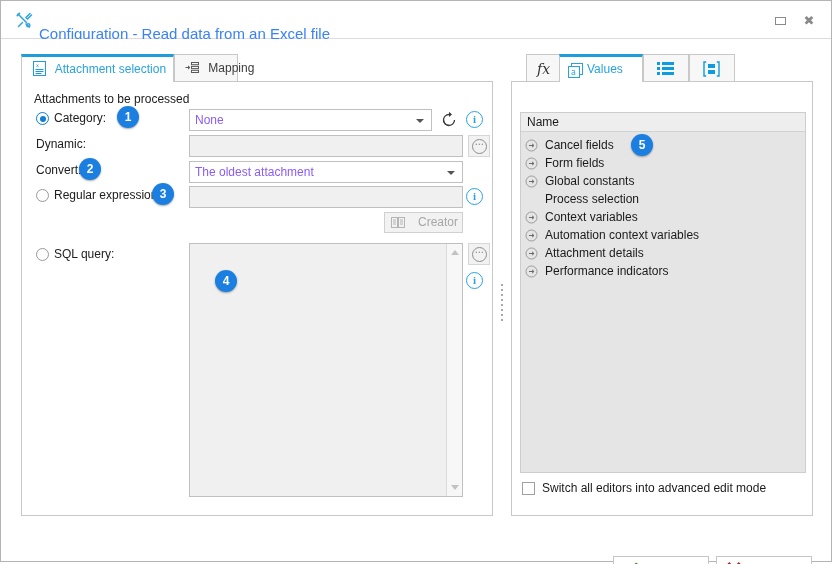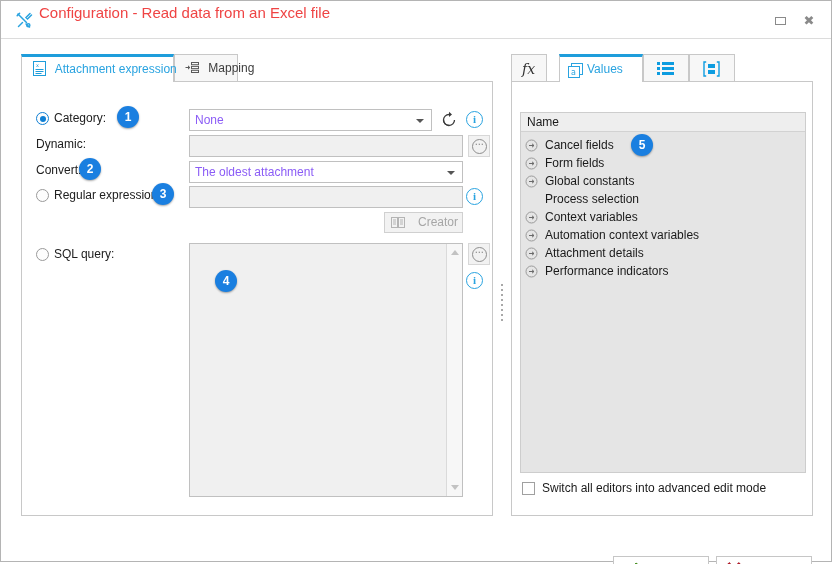--- a/index.html
+++ b/index.html
@@ -27,23 +27,23 @@
     width: 100%; height: 38px;
     background: #ffffff;
     border-bottom: 1px solid #dcdcdc;
     box-sizing: border-box;
   }
   .title-icon {
     position: absolute; left: 14px; top: 10px;
     width: 18px; height: 18px;
   }
   .title-text {
-    position: absolute; left: 38px; top: 3px;
+    position: absolute; left: 38px; top: 24px;
     font-size: 15px;
-    color: #ef4444;
+    color: #3b82f6;
     white-space: nowrap;
   }
   .win-btn {
     position: absolute; top: 12px;
     width: 16px; height: 16px;
     cursor: default;
   }
   .win-max { right: 42px; }
   .win-close { right: 14px; }
   .win-max-box {
@@ -256,21 +256,21 @@
     border-bottom: none;
     cursor: default;
     text-align: center;
   }
   .rtab.active {
     background: #ffffff;
     border-top: 3px solid #1e9ddb;
     color: #29a3e0;
     z-index: 3;
   }
-  .rtab-1 { left: 0;   width: 36px; }
+  .rtab-1 { left: 15px;   width: 36px; }
   .rtab-2 { left: 48px; width: 84px; }
   .rtab-3 { left: 132px; width: 46px; }
   .rtab-4 { left: 178px; width: 46px; }
   .rtab-label {
     position: absolute; left: 27px; top: 5px;
     color: #29a3e0;
   }
   .rpanel-content {
     position: absolute; left: 0; top: 27px;
     width: 302px; height: 435px;
@@ -394,40 +394,41 @@
             <svg width="15" height="15" viewBox="0 0 15 15">
               <rect x="1.5" y="0.5" width="12" height="14" fill="#ffffff" stroke="#1e9ddb" stroke-width="1"></rect>
               <text x="4" y="6" font-size="5" fill="#1e9ddb" font-family="DejaVu Sans, sans-serif">x</text>
               <g stroke="#1e9ddb" stroke-width="1">
                 <path d="M3.5 8.5 H11.5"></path>
                   <path d="M3.5 10.5 H11.5"></path>
                   <path d="M3.5 12.5 H9.5"></path>
               </g>
             </svg>
           </span>
-          <span>Attachment expression</span>
+          <span>Attachment selection</span>
         </div>
         <div class="tab tab-b">
           <span class="tab-ico">
             <svg width="15" height="15" viewBox="0 0 15 15">
               <g stroke="#5a5a5a" stroke-width="1" fill="none">
                 <path d="M0.5 7.5 H4.5"></path>
                 <path d="M3 5.8 L4.8 7.5 L3 9.2" fill="#5a5a5a"></path>
                 <rect x="6.5" y="2.5" width="7" height="2.2"></rect>
                 <rect x="6.5" y="6.4" width="7" height="2.2"></rect>
                 <rect x="6.5" y="10.3" width="7" height="2.2"></rect>
               </g>
             </svg>
           </span>
           <span>Mapping</span>
         </div>
       </div>
 
       <div class="tab-content">
 
+        <div class="lbl" style="left:12px; top:10px;">Attachments to be processed</div>
 
         <div class="radio on" style="left:14px; top:30px;"></div>
         <div class="lbl" style="left:32px; top:29px;">Category:</div>
         <div class="badge" style="left:95px; top:24px;">1</div>
         <div class="field white" style="left:167px; top:27px; width:243px;">
           <span class="field-txt">None</span>
           <span class="combo-arrow"></span>
         </div>
         <span class="refresh-ico" style="left:418px; top:29px;">
           <svg width="18" height="18" viewBox="0 0 18 18">

